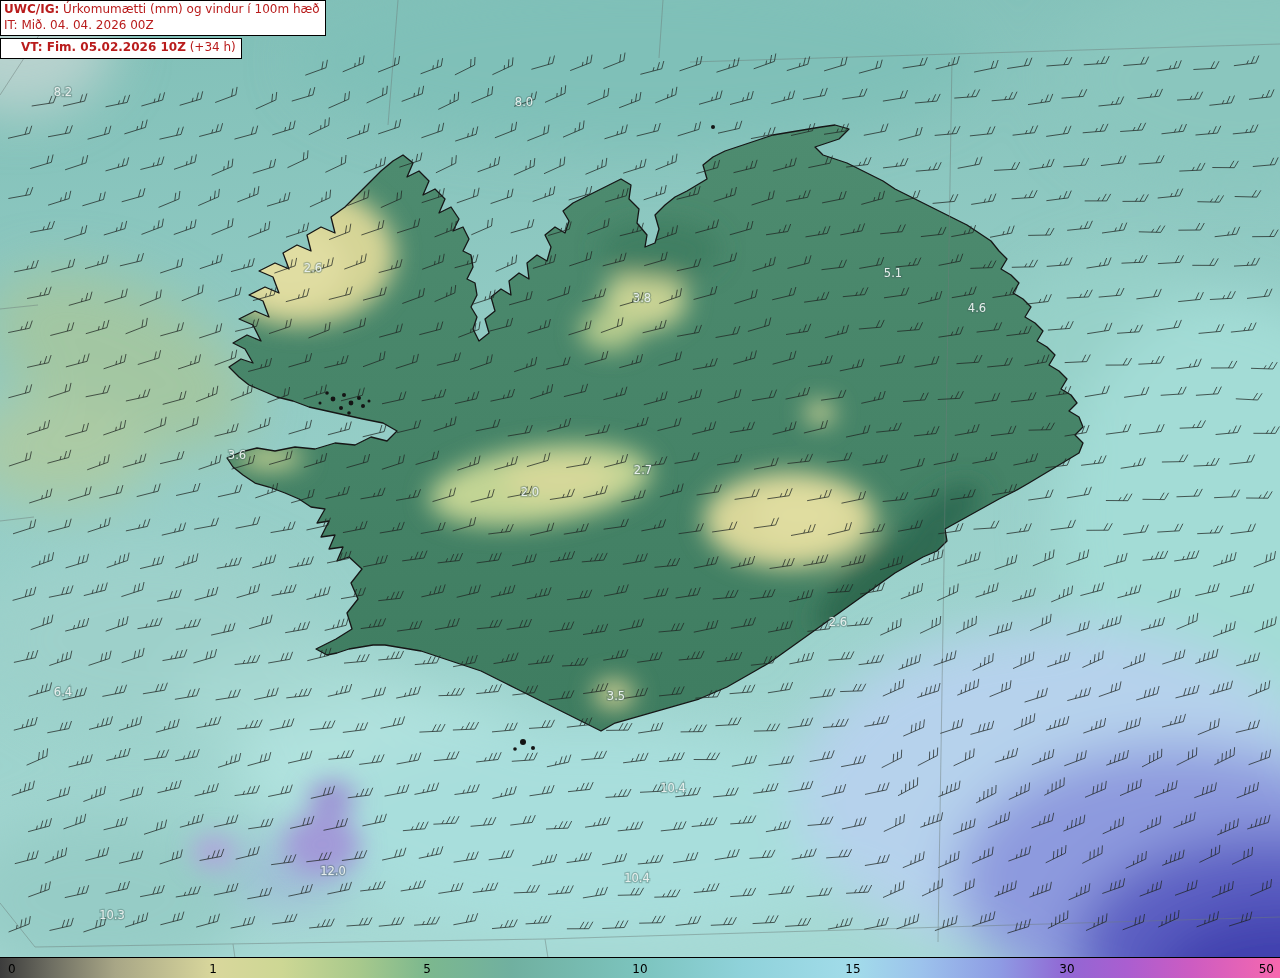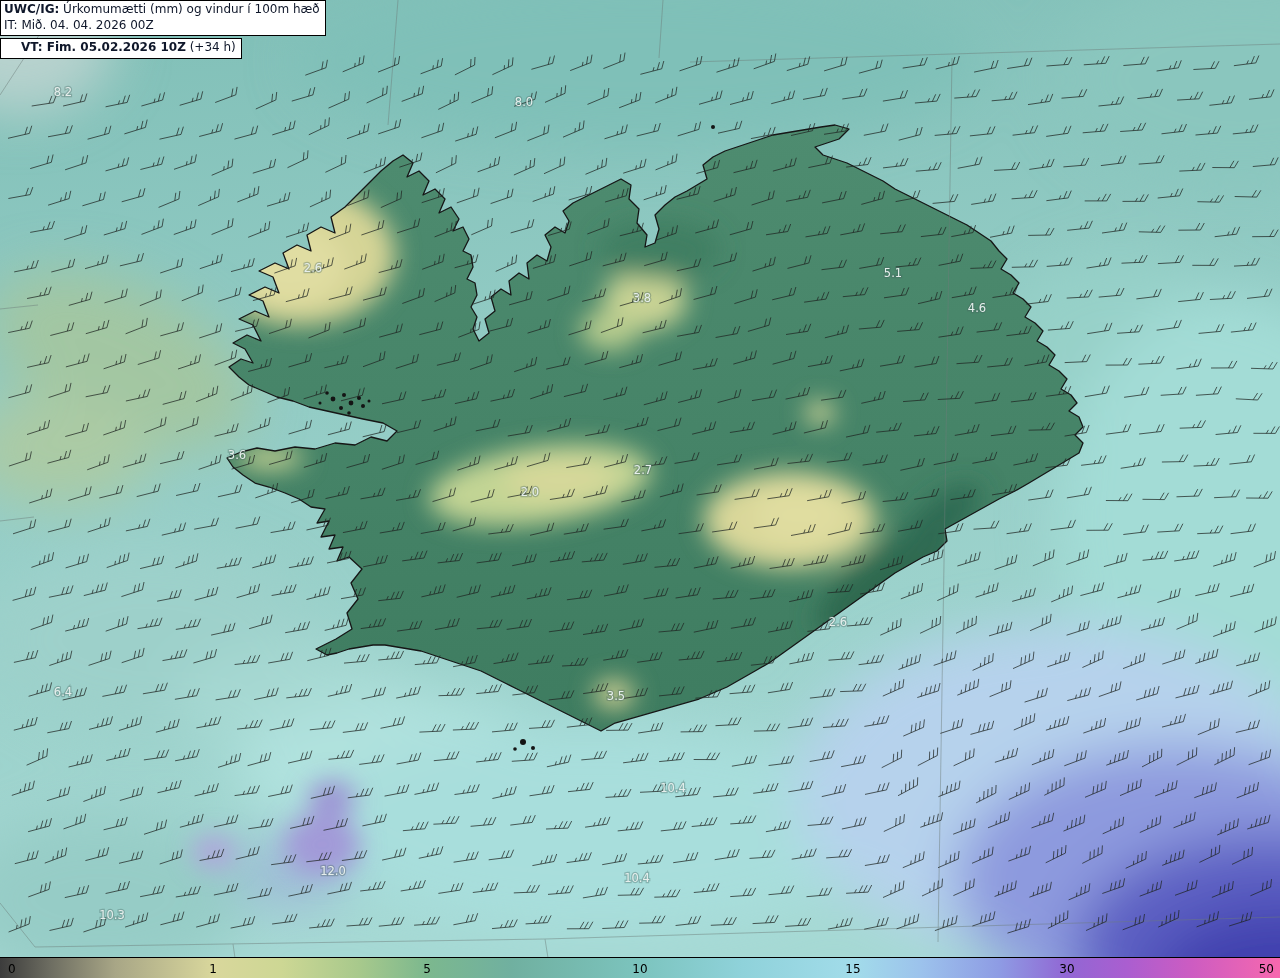--- a/index.html
+++ b/index.html
@@ -1,21 +1,21 @@
 <!DOCTYPE html>
 <html><head>
 <meta charset="utf-8">
 <style>
   html,body{margin:0;padding:0;background:#9acfc9;}
   .stage{position:relative;width:1280px;height:978px;overflow:hidden;
          font-family:"DejaVu Sans",sans-serif;}
   svg{display:block;}
   .title-wrap{position:absolute;top:0;left:0;z-index:5;}
   .tbox{background:#ffffff;border:1px solid #000;
-        font:12px/1.3 "DejaVu Sans",sans-serif;color:#0f172a;
+        font:12px/1.3 "DejaVu Sans",sans-serif;color:#b91c1c;
         padding:1px 5px 2px 3px;white-space:nowrap;}
   .tbox-vt{display:inline-block;margin-top:-1px;padding-left:20px;}
   .b{font-weight:bold;}
   text{font-family:"DejaVu Sans",sans-serif;}
 </style>
 </head>
 <body>
 
 <div class="stage">
 

